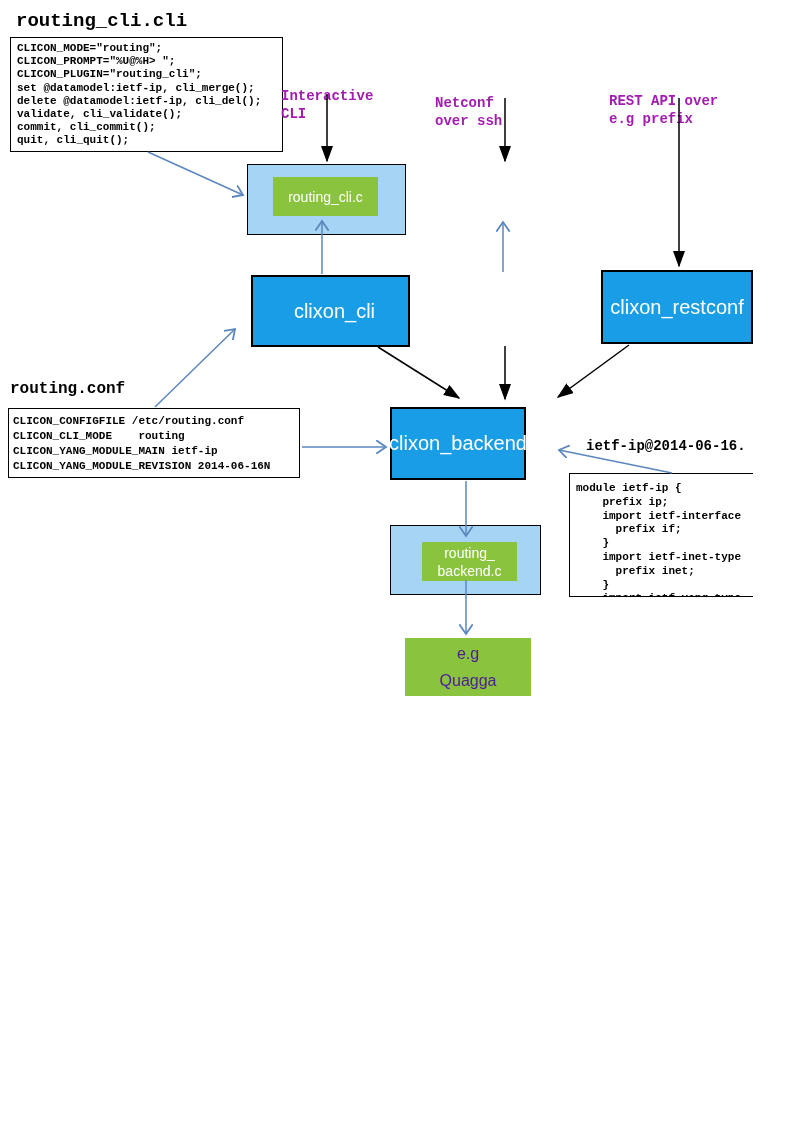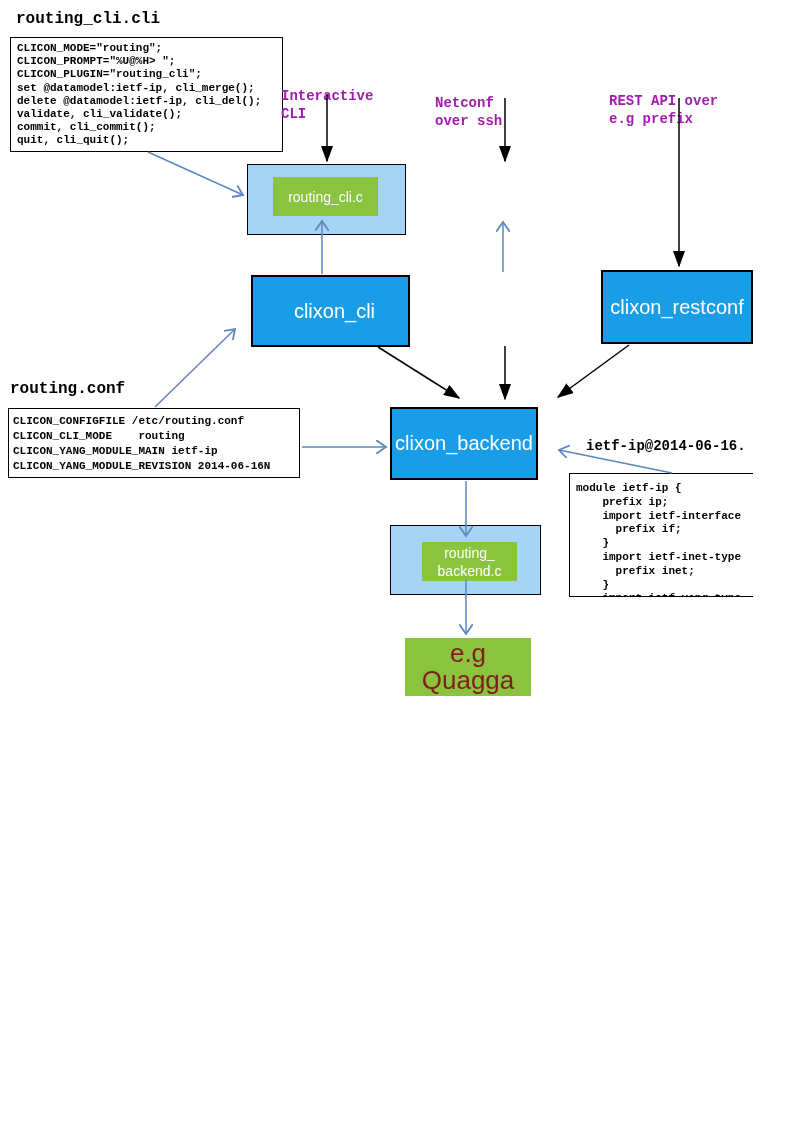--- a/index.html
+++ b/index.html
@@ -14,35 +14,35 @@
   .mono-label{font-family:"Liberation Mono",monospace;font-weight:bold;color:#a21caf;
               white-space:pre-line;text-align:left;margin-top:32px;}
   
   .bluebox{background:var(--box-blue);border:2px solid #000;color:#fff;
            display:flex;align-items:center;justify-content:center;
            font-size:20px;white-space:pre-line;text-align:center;}
   .lightbox{background:var(--box-lightblue);border:1.5px solid #000;}
   .greenbox{background:var(--box-green);color:#fff;display:flex;align-items:center;
             justify-content:center;font-size:14px;line-height:18px;
             white-space:pre-line;text-align:center;}
-  .quagga{background:var(--box-green);color:#7f1d1d;display:flex;align-items:center;
-          justify-content:center;font-size:26px;line-height:27px;
+  .quagga{background:var(--box-green);color:#4c1d95;display:flex;align-items:center;
+          justify-content:center;font-size:16px;line-height:27px;
           white-space:pre-line;text-align:center;}
   #arrows{position:absolute;left:0;top:0;z-index:5;pointer-events:none;}
   .ln-black{stroke:var(--arrow-black);stroke-width:1.5;fill:none;}
   .ln-blue{stroke:var(--arrow-blue);stroke-width:1.5;fill:none;}
   #mblack path{fill:var(--arrow-black);}
   #mblue path{fill:none;stroke:var(--arrow-blue);stroke-width:1.2;}
 </style>
 </head>
 <body>
 
 <div id="canvas">
 
-  <div class="abs mono-title" style="left:16px;top:10px;font-size:16px;">routing_cli.cli</div>
+  <div class="abs mono-title" style="left:16px;top:10px;font-size:19px;">routing_cli.cli</div>
   <div class="abs mono-title" style="left:10px;top:380px;font-size:16px;">routing.conf</div>
 
   <pre class="abs codebox" style="left:10px;top:37px;width:273px;height:115px;font-size:11px;line-height:13.2px;padding:4px 6px;margin:0;">CLICON_MODE="routing";
 CLICON_PROMPT="%U@%H&gt; ";
 CLICON_PLUGIN="routing_cli";
 set @datamodel:ietf-ip, cli_merge();
 delete @datamodel:ietf-ip, cli_del();
 validate, cli_validate();
 commit, cli_commit();
 quit, cli_quit();</pre>
@@ -70,21 +70,21 @@
 e.g prefix</div>
   <div class="abs mono-title" style="left:586px;top:438px;font-size:14px;">ietf-ip@2014-06-16.</div>
 
   <div class="abs lightbox" style="left:247px;top:164px;width:159px;height:71px;">
     <div class="abs greenbox" style="left:25px;top:12px;width:105px;height:39px;">routing_cli.c</div>
   </div>
 
   <div class="abs bluebox" style="left:251px;top:275px;width:159px;height:72px;padding-left:8px;">clixon_cli</div>
   <div class="abs bluebox" style="left:601px;top:270px;width:152px;height:74px;">clixon_restconf</div>
 
-  <div class="abs bluebox" style="left:390px;top:407px;width:148px;height:73px;">clixon_backend</div>
+  <div class="abs bluebox" style="left:390px;top:407px;width:136px;height:73px;">clixon_backend</div>
 
   <div class="abs lightbox" style="left:390px;top:525px;width:151px;height:70px;">
     <div class="abs greenbox" style="left:31px;top:16px;width:95px;height:39px;">routing_
 backend.c</div>
   </div>
 
   <div class="abs quagga" style="left:405px;top:638px;width:126px;height:58px;">e.g
 Quagga</div>
 
   <svg id="arrows" width="794" height="1123" viewBox="0 0 794 1123">

